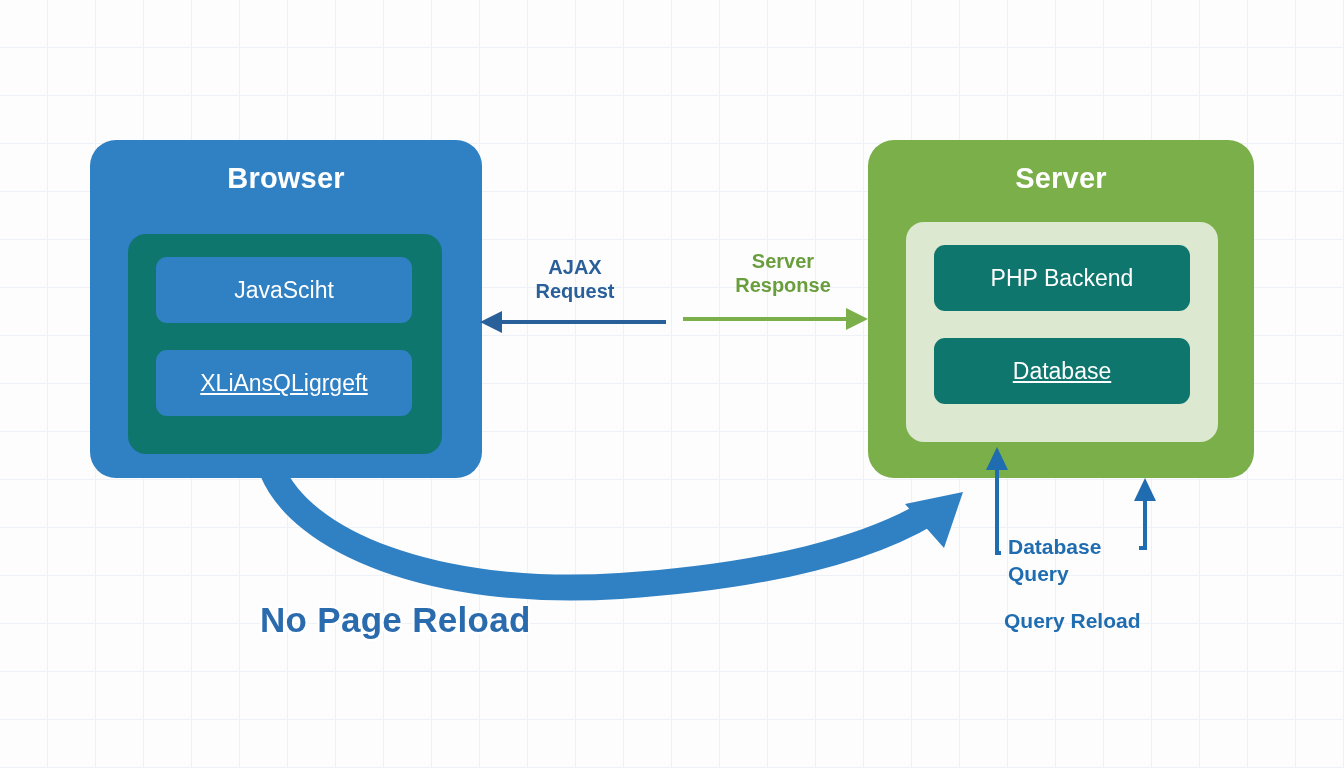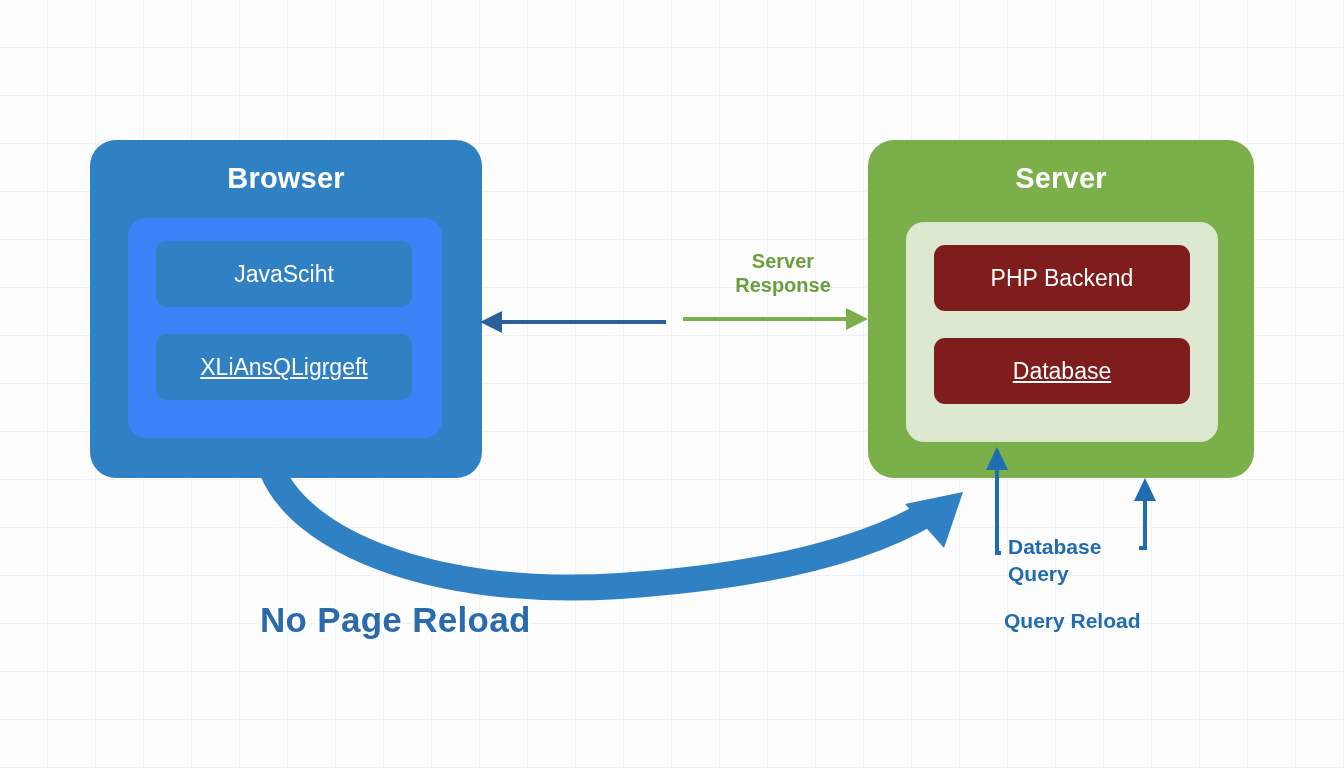--- a/index.html
+++ b/index.html
@@ -50,23 +50,23 @@
     font-weight: bold;
     letter-spacing: .2px;
   }
   
   .inner-panel {
     position: absolute;
     border-radius: 18px;
     box-sizing: border-box;
   }
   #browser-panel {
-    left: 38px; top: 78px;
+    left: 38px; top: 94px;
     width: 314px; height: 220px;
-    background: #3b82f6;
+    background: #0f766e;
   }
   #server-panel {
     left: 38px; top: 82px;
     width: 312px; height: 220px;
     background: #dde8d1;
   }
   
   .chip {
     position: absolute;
     left: 28px;
@@ -74,21 +74,21 @@
     height: 66px;
     border-radius: 11px;
     display: flex;
     align-items: center;
     justify-content: center;
     color: #ffffff;
     font-size: 23px;
     box-sizing: border-box;
   }
   #browser-panel .chip { background: #3080c4; }
-  #server-panel  .chip { background: #7f1d1d; }
+  #server-panel  .chip { background: #0f766e; }
   .chip.row1 { top: 23px; }
   .chip.row2 { top: 116px; text-decoration: underline; }
   
   .mid-label {
     position: absolute;
     text-align: center;
     font-size: 20px;
     font-weight: bold;
     line-height: 1.18;
     white-space: pre-line;
@@ -205,20 +205,22 @@
     </g>
 
     <g>
       <path d="M 272,470
                C 300,540 430,598 620,586
                C 770,576 870,548 930,512" fill="none" stroke="#3080c4" stroke-width="26" stroke-linecap="butt"></path>
       <polygon points="963,492 905,504 944,548" fill="#3080c4"></polygon>
     </g>
   </svg>
 
+  <div class="mid-label" id="ajax-label">AJAX
+Request</div>
 
   <div class="mid-label" id="response-label">Server
 Response</div>
 
   <div class="blue-label" id="db-query-label">Database
 Query</div>
 
   <div class="blue-label" id="query-result-label">Query Reload</div>
 
   <div id="no-reload-wrap">

